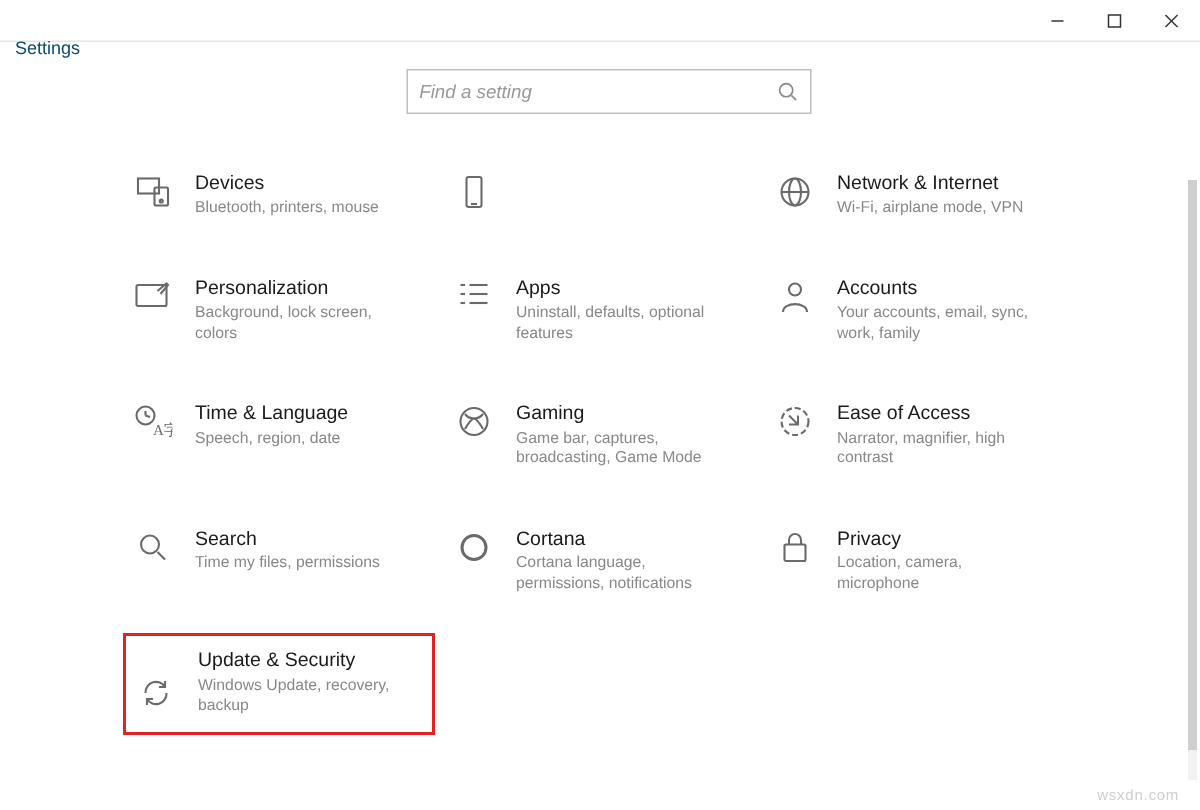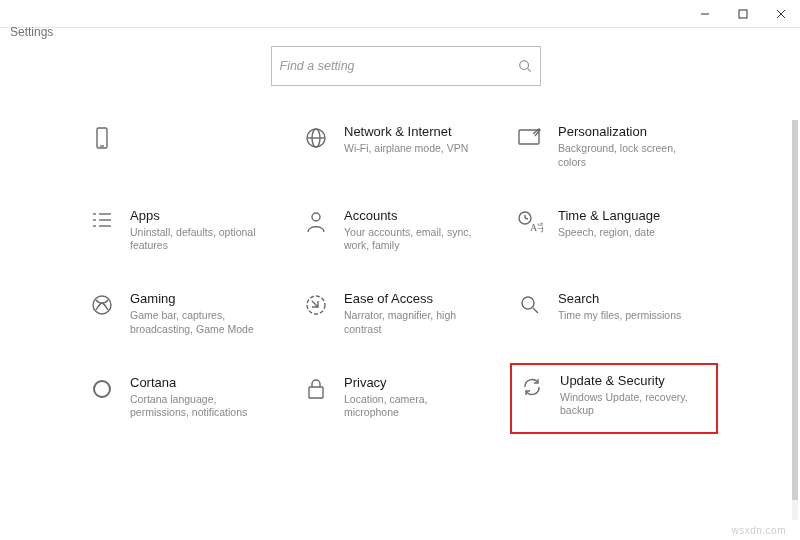--- a/index.html
+++ b/index.html
@@ -14,21 +14,21 @@
     .titlebar {
       display: flex;
       align-items: center;
       justify-content: space-between;
       height: 28px;
       padding: 0 0 0 10px;
       border-bottom: 1px solid #e6e6e6;
     }
     .titlebar-title {
       font-size: 12px;
-      color: #737373;
+      color: #0c4a6e;
       margin-top: 36px;
     }
     .window-controls {
       display: flex;
       height: 100%;
     }
     .wc-btn {
       width: 38px;
       display: flex;
       align-items: center;
@@ -39,21 +39,21 @@
     }
     .wc-btn svg { stroke: #333; }
     .search-wrap {
       display: flex;
       justify-content: center;
       margin-top: 18px;
       margin-bottom: 34px;
     }
     .search {
       width: 270px;
-      height: 40px;
+      height: 30px;
       border: 1px solid #bfbfbf;
       display: flex;
       align-items: center;
       padding: 0 8px;
       background: #fff;
       margin-left: 11px;
     }
     .search input {
       flex: 1;
       border: none;
@@ -100,20 +100,21 @@
     .tile-desc {
       font-size: 10.5px;
       color: #888;
       line-height: 1.3;
       margin-top: 2px;
     }
     .highlighted {
       border: 2.5px solid #e12222;
       padding: 8px 6px 10px 6px;
       margin: -8px -6px -10px -6px;
+      align-items: flex-end;
     }
     .scrollbar {
       position: absolute;
       right: 2px;
       top: 120px;
       width: 6px;
       height: 400px;
       background: #f2f2f2;
     }
     .scroll-thumb {
@@ -166,20 +167,33 @@
 </div>
 
 <div class="scrollbar">
   <div class="scroll-thumb"></div>
 </div>
 
 <div class="content">
   <div class="grid">
 
 
+    <div class="tile">
+      <div class="tile-icon">
+        <svg width="26" height="24" viewBox="0 0 26 24">
+            <rect x="3" y="3" width="14" height="10"></rect>
+            <rect x="14" y="9" width="9" height="12" rx="1"></rect>
+            <circle cx="18.5" cy="18" r="1"></circle>
+          </svg>
+      </div>
+      <div class="tile-text">
+        <div class="tile-title">Devices</div>
+        <div class="tile-desc">Bluetooth, printers, mouse</div>
+      </div>
+    </div>
 
     <div class="tile">
       <div class="tile-icon">
         <svg width="20" height="26" viewBox="0 0 20 26">
             <rect x="5" y="2" width="10" height="20" rx="1.5"></rect>
             <line x1="8" y1="20" x2="12" y2="20"></line>
           </svg>
       </div>
     </div>
 

